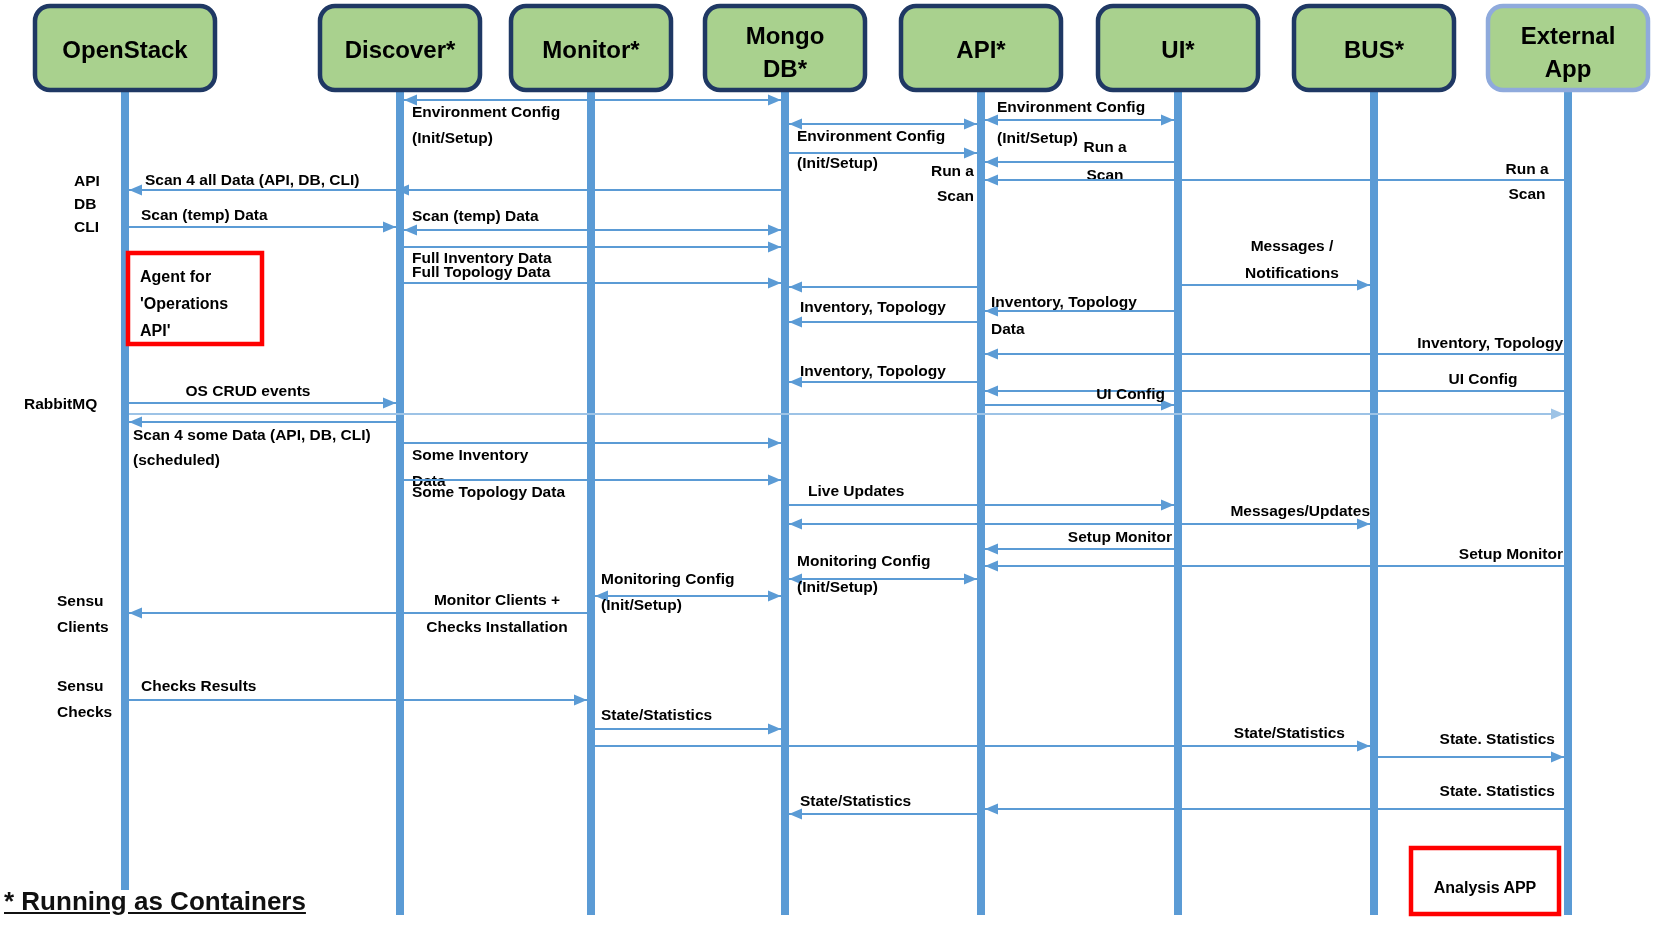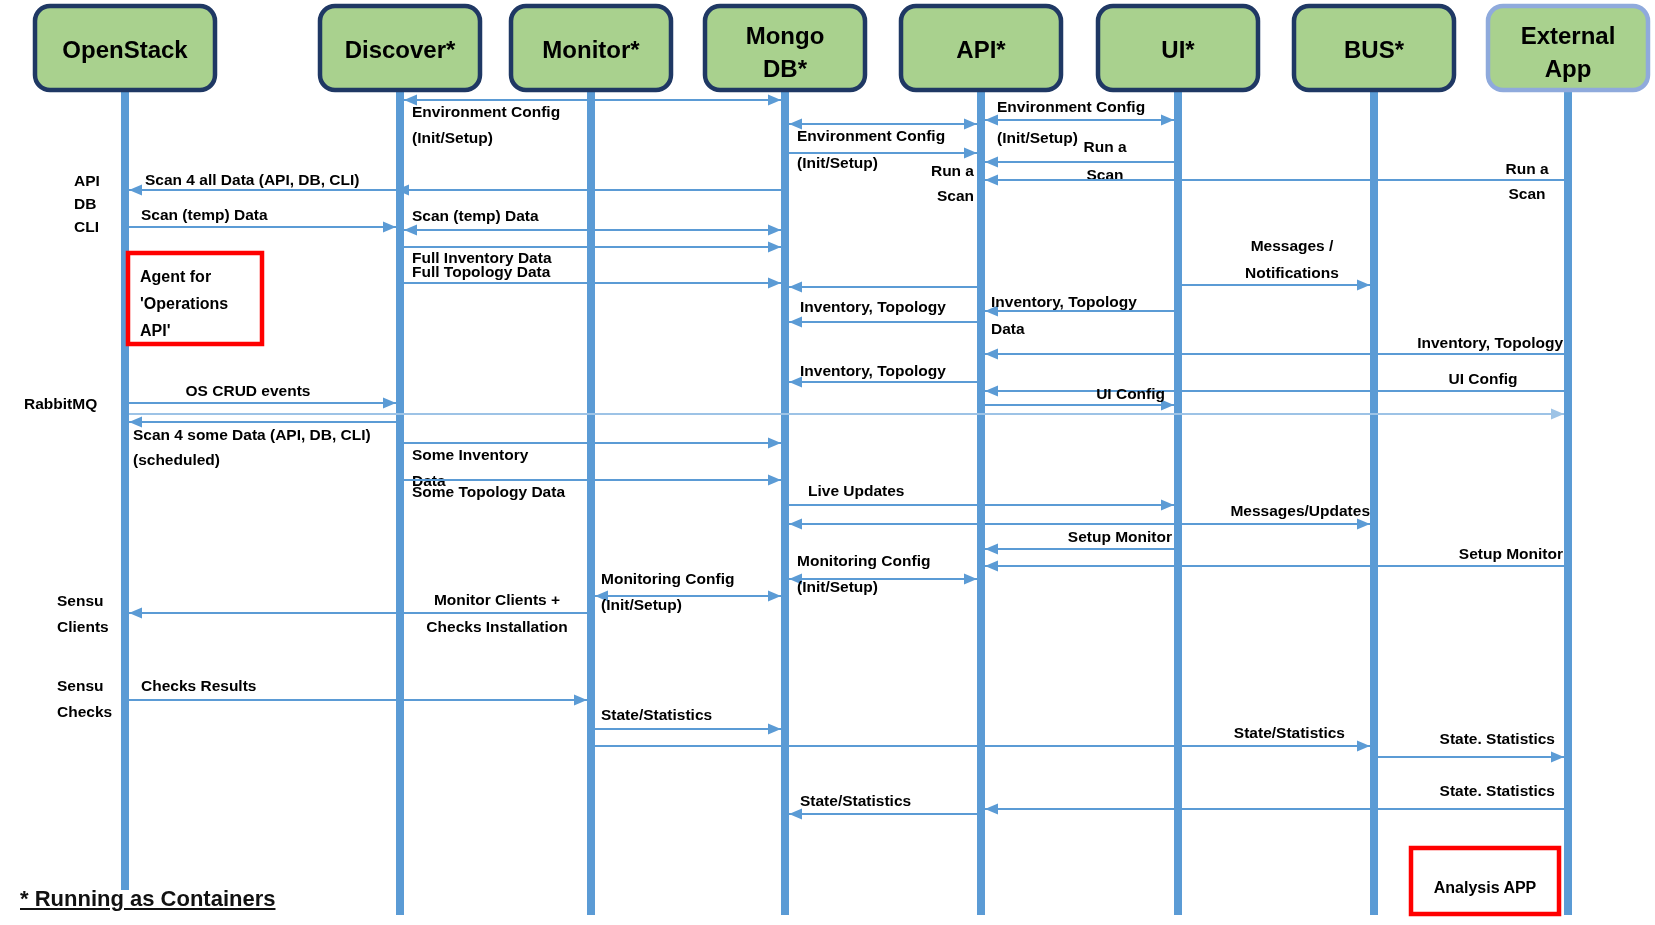--- a/index.html
+++ b/index.html
@@ -1,19 +1,19 @@
 <!DOCTYPE html>
 <html><head>
 <meta charset="utf-8">
 <style>
   html,body{margin:0;padding:0;background:#fff;}
   #page{position:relative;width:1655px;height:925px;background:#fff;overflow:hidden;
         font-family:"Liberation Sans",sans-serif;}
   #diagram{position:absolute;left:0;top:0;}
-  #footer-note{position:absolute;left:20px;top:886px;font-size:22px;font-weight:bold;
+  #footer-note{position:absolute;left:4px;top:886px;font-size:26px;font-weight:bold;
         color:#111;text-decoration:underline;font-family:"Liberation Sans",sans-serif;}
   text{font-family:"Liberation Sans",sans-serif;font-weight:bold;fill:#000;}
 </style>
 </head>
 <body>
 
 <div id="page">
   <svg id="diagram" width="1655" height="925" viewBox="0 0 1655 925" xmlns="http://www.w3.org/2000/svg">
       <line x1="125" y1="88" x2="125" y2="890" stroke="#5b9bd5" stroke-width="8"></line>
       <line x1="400" y1="88" x2="400" y2="915" stroke="#5b9bd5" stroke-width="8"></line>

